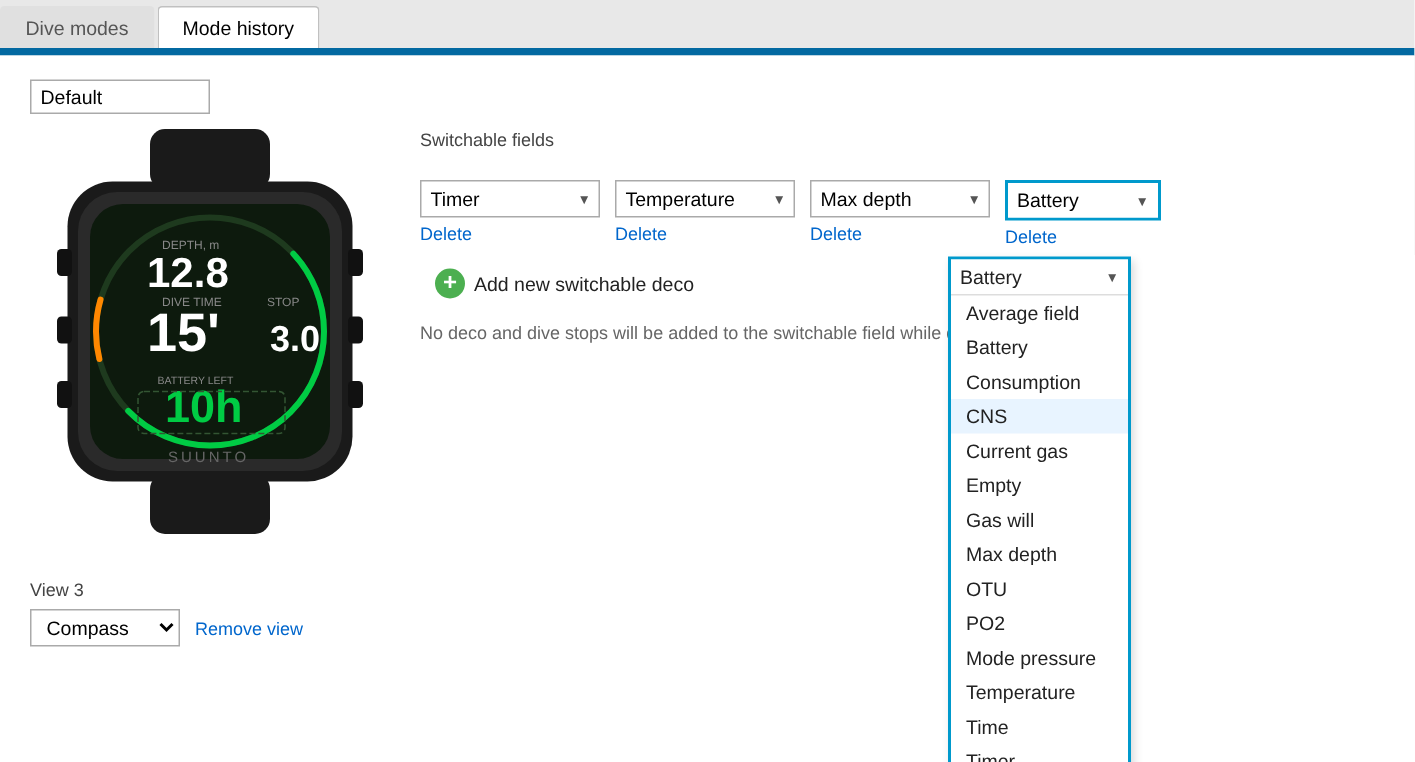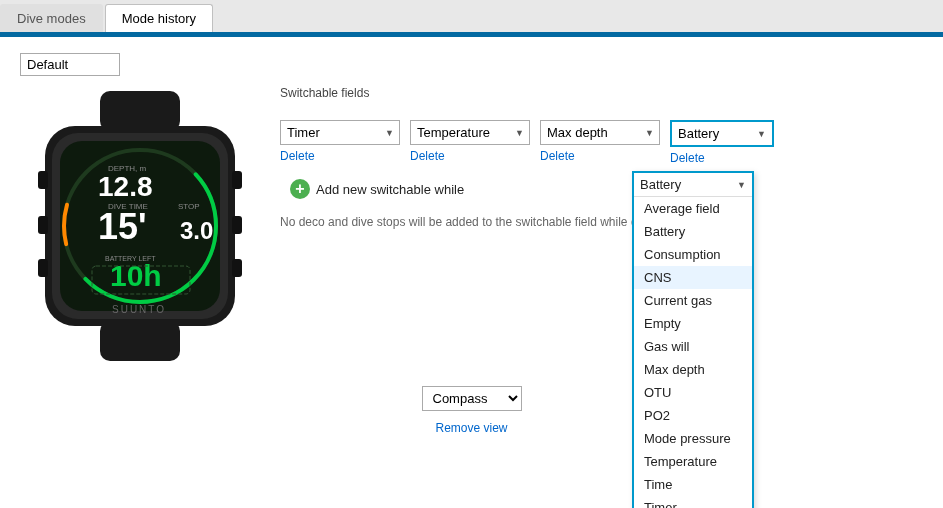--- a/index.html
+++ b/index.html
@@ -41,39 +41,39 @@
       padding: 10px 20px;
       height: calc(100% - 34px);
       position: relative;
     }
 
     .mode-select {
       margin-top: 6px;
       margin-bottom: 10px;
     }
     .mode-select select {
-      width: 100px;
+      width: 120px;
       padding: 3px 6px;
       border: 1px solid #aaa;
       background: #fff;
       font-size: 13px;
     }
 
     .main-layout {
       display: flex;
       gap: 20px;
       margin-top: 10px;
     }
 
     .watch-container {
       width: 240px;
       height: 280px;
       flex-shrink: 0;
       display: flex;
-      align-items: center;
+      align-items: flex-start;
       justify-content: center;
     }
 
     
     .watch-svg {
       width: 220px;
       height: 270px;
     }
 
     .fields-area {
@@ -234,21 +234,20 @@
     }
     .view-label {
       font-size: 12px;
       color: #444;
       margin-bottom: 6px;
     }
     .view-row {
       display: flex;
       align-items: center;
       gap: 10px;
-      flex-direction: column;
     }
     .view-select {
       padding: 3px 6px;
       border: 1px solid #aaa;
       background: #fff;
       font-size: 13px;
       width: 100px;
     }
     .remove-link {
       color: #0066cc;
@@ -373,29 +372,30 @@
               <option>Timer</option>
               <option>Temperature</option>
               <option>Max depth</option>
             </select>
           </div>
           <a class="delete-link">Delete</a>
         </div>
 
         <div class="add-field-btn" style="margin-left:10px;">
           <div class="add-icon">+</div>
-          <span class="add-field-text">Add new switchable while</span>
+          <span class="add-field-text">Add new switchable deco</span>
         </div>
       </div>
 
       <div class="info-text">No deco and dive stops will be added to the switchable field while div...</div>
     </div>
   </div>
 
   <div class="view-section">
+    <div class="view-label">View 3</div>
     <div class="view-row">
       <select class="view-select">
         <option>Compass</option>
         <option>Map</option>
         <option>Altitude</option>
       </select>
       <a class="remove-link">Remove view</a>
     </div>
   </div>
 

